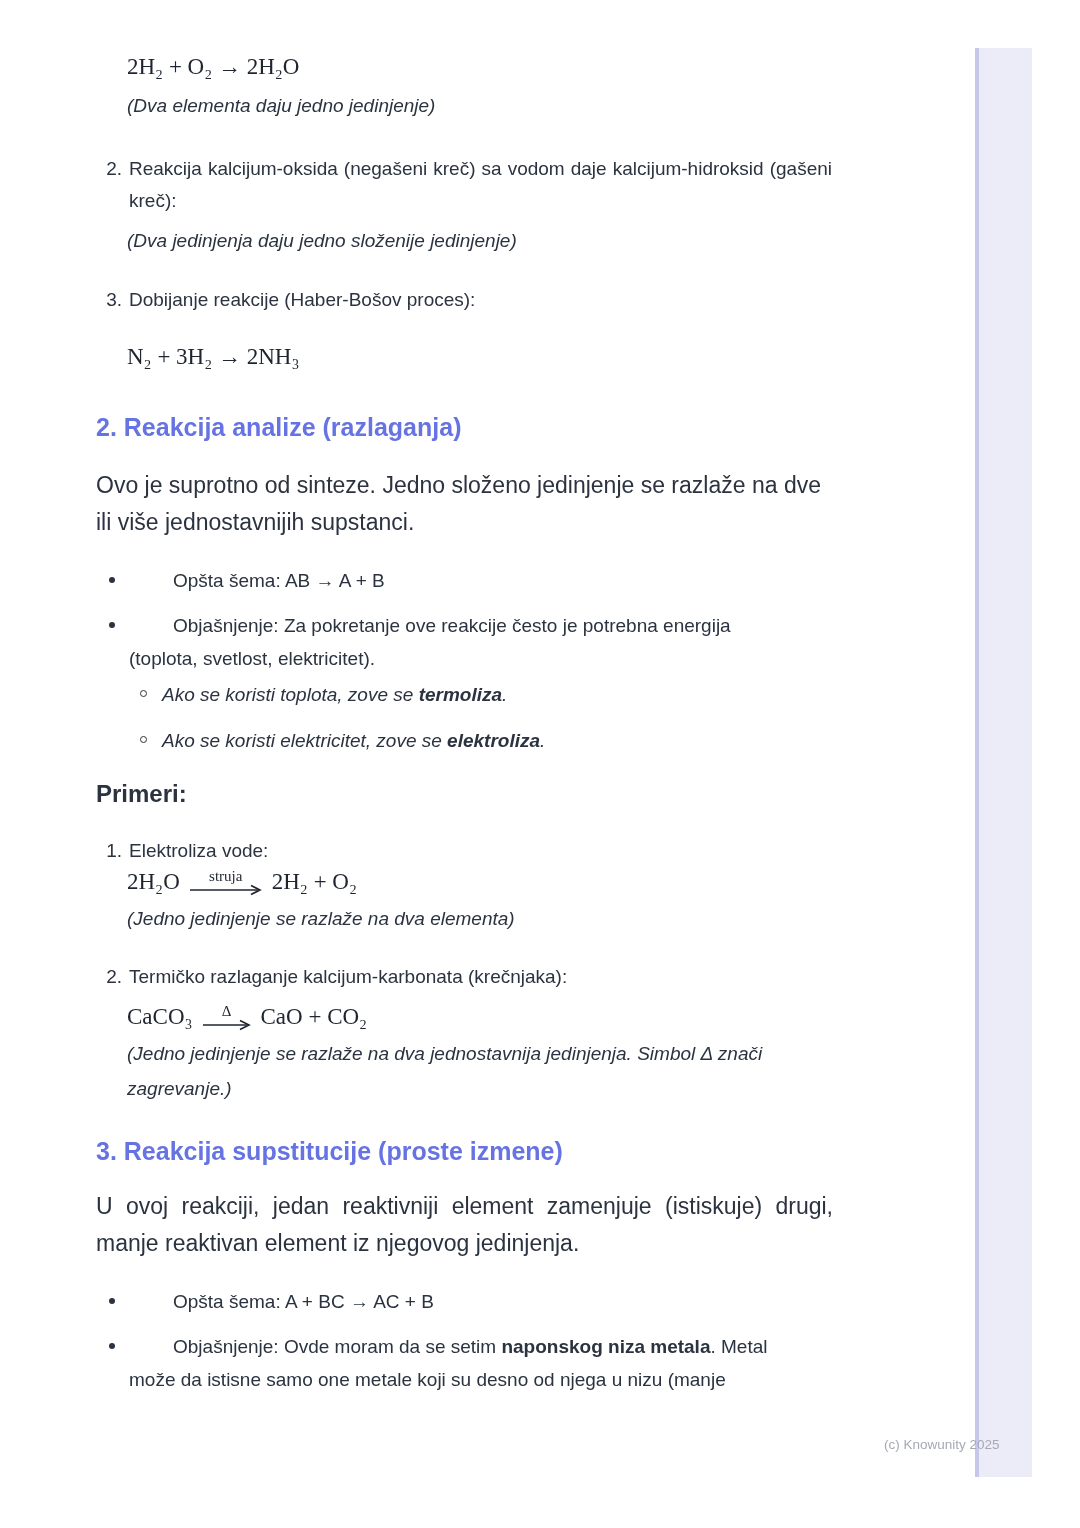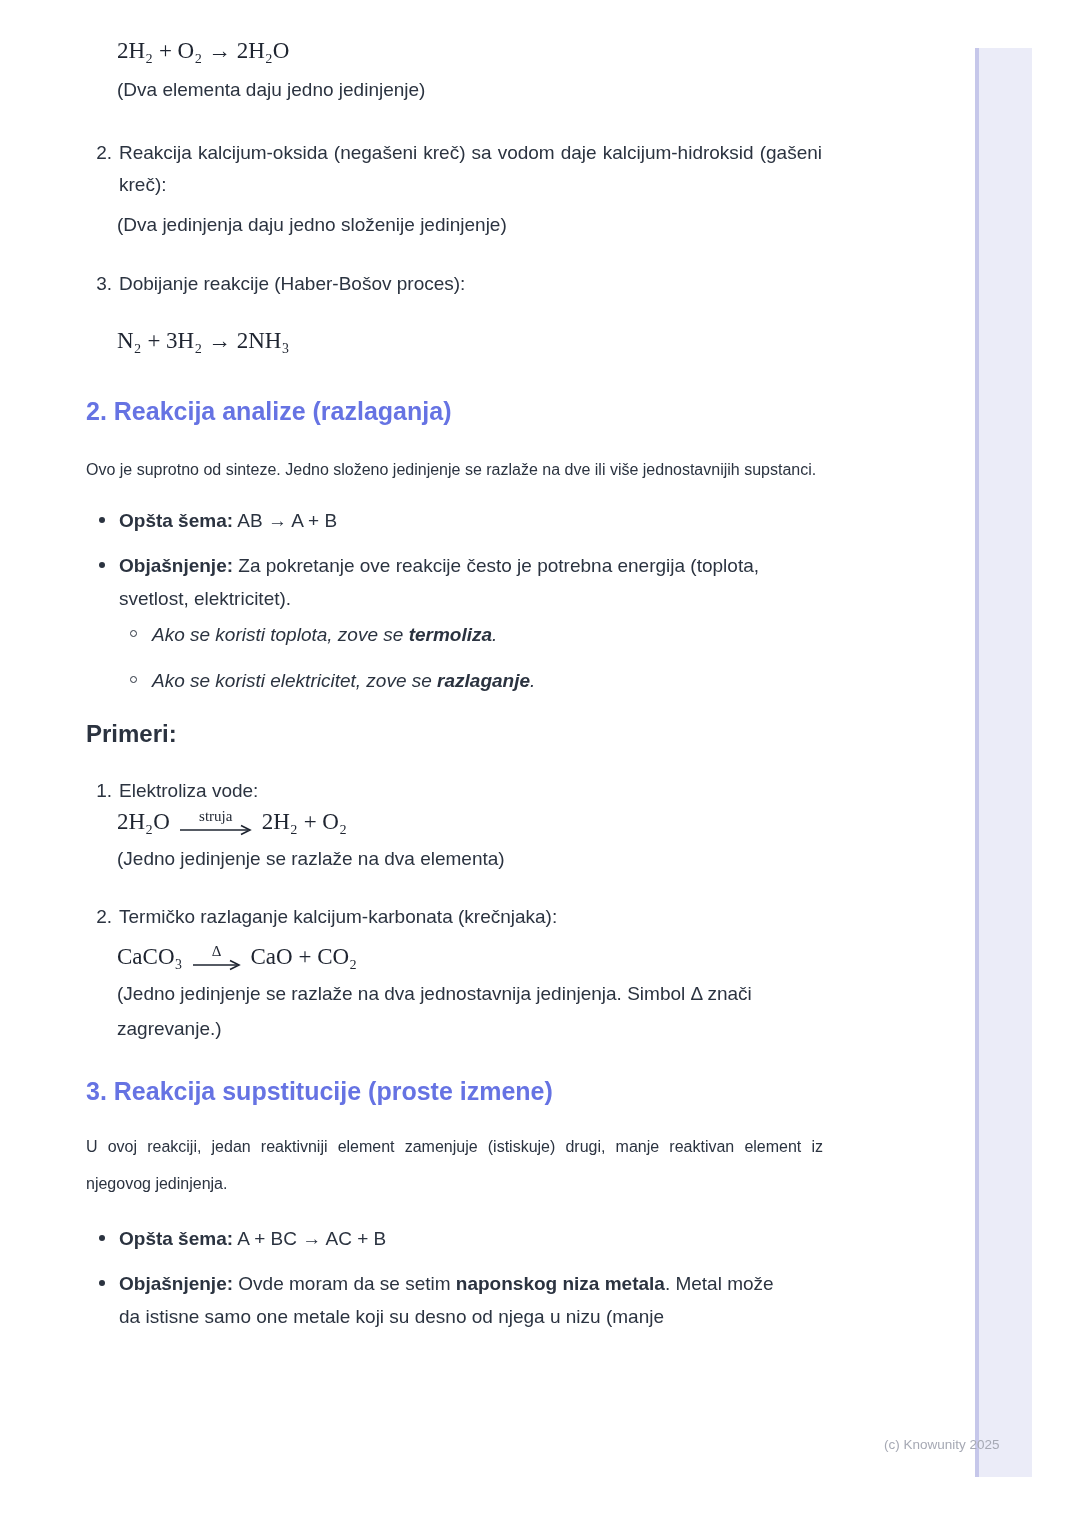--- a/index.html
+++ b/index.html
@@ -17,71 +17,72 @@
   .side-panel {
     position: absolute; left: 975px; top: 48px;
     width: 57px; height: 1429px;
     background: #ebecf8;
     border-left: 4px solid #c6c7ea;
     box-sizing: border-box;
     z-index: 1;
   }
 
   .content {
-    position: absolute; left: 86px; top: 0;
-    width: 737px; padding-top: 36px;
+    position: absolute; left: 96px; top: 0;
+    width: 737px; padding-top: 52px;
   }
 
   
   .eq {
     font-family: "Liberation Serif", "DejaVu Serif", serif;
     color: #1e2430;
     font-size: 23px; line-height: 30px;
     padding-left: 31px;
     white-space: nowrap;
   }
   .eqrow { display: flex; align-items: center; }
   .rxn { display: inline-flex; flex-direction: column; align-items: center; margin: 0 8px; }
   .rxn .lbl { font-size: 15px; line-height: 15px; }
   .rxn svg { display: block; }
 
   .note {
+    font-style: italic;
     font-size: 19px; line-height: 35px;
     padding-left: 31px;
     margin-top: 4px;
     max-width: 745px;
   }
 
   
   .olitem { display: flex; font-size: 19px; line-height: 32px; }
   .olitem .num { flex: none; width: 26px; text-align: right; margin-right: 7px; }
   .olitem .itext { width: 703px; }
   .just { text-align: justify; }
 
   
   .h2 {
     font-size: 25px; font-weight: 700; line-height: 31px;
     color: #6673e3;
   }
 
-  .para { font-size: 16px; line-height: 37px; max-width: 745px; }
+  .para { font-size: 23px; line-height: 37px; max-width: 745px; }
 
   
   .uli { position: relative; padding-left: 33px; font-size: 19px; line-height: 33px; max-width: 660px; }
   .uli::before {
     content: ""; position: absolute; left: 13px; top: 13px;
     width: 6px; height: 6px; border-radius: 50%; background: #2b3340;
   }
   .subli { position: relative; padding-left: 66px; font-size: 19px; line-height: 33px; font-style: italic; }
   .subli::before {
     content: ""; position: absolute; left: 44px; top: 12px;
     width: 7px; height: 7px; border-radius: 50%;
     border: 1.5px solid #2b3340; background: transparent; box-sizing: border-box;
   }
-  .bl { font-weight: 700; }
+  .bl { font-weight: 400; margin-left: 44px; }
   .strong { font-weight: 700; }
 
   .primeri { font-size: 24px; font-weight: 700; line-height: 30px; }
 
   
   .mt-note-gap { margin-top: 6px; }
   .mt-item2 { margin-top: 30px; }
   .mt-eq2   { margin-top: 26px; }
   .mt-item3 { margin-top: 26px; }
   .mt-eq3   { margin-top: 26px; }
@@ -143,21 +144,21 @@
 
     <div class="uli mt-b2">
       <span class="bl">Objašnjenje:</span><span> Za pokretanje ove reakcije često je potrebna energija (toplota, svetlost, elektricitet).</span>
     </div>
 
     <div class="subli mt-sub1">
       <span>Ako se koristi toplota, zove se </span><span class="strong">termoliza</span><span>.</span>
     </div>
 
     <div class="subli mt-sub2">
-      <span>Ako se koristi elektricitet, zove se </span><span class="strong">razlaganje</span><span>.</span>
+      <span>Ako se koristi elektricitet, zove se </span><span class="strong">elektroliza</span><span>.</span>
     </div>
 
     <div class="primeri mt-prim">Primeri:</div>
 
     <div class="olitem mt-ex1">
       <span class="num">1.</span>
       <span class="itext">Elektroliza vode:</span>
     </div>
 
     <div class="eq mt-eq4 eqrow">

